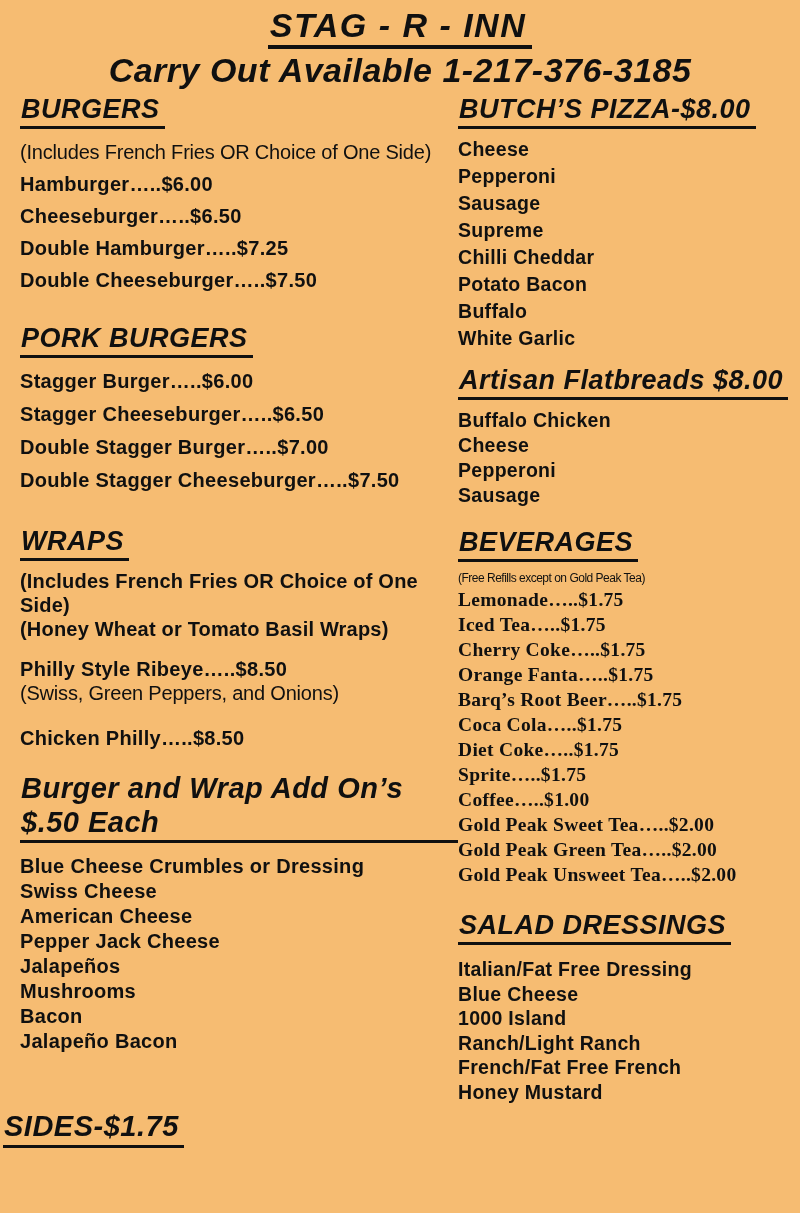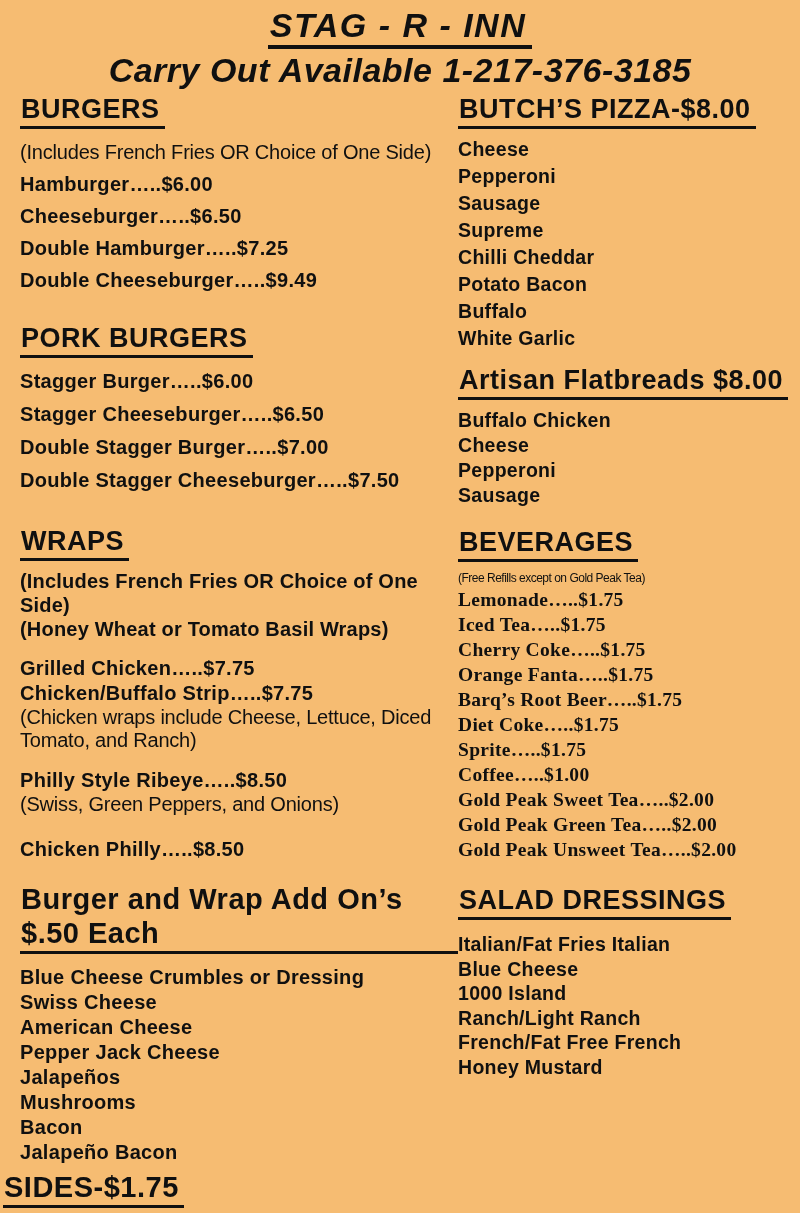--- a/index.html
+++ b/index.html
@@ -30,21 +30,21 @@
     font-size: 34px; letter-spacing: 0.5px;
     margin-top: 3px; line-height: 1.1;
   }
   
   .columns { display: flex; align-items: flex-start; }
   .col-left  { width: 458px; padding-left: 20px; }
   .col-right { flex: 1; padding-right: 6px; }
   
   .sec-title {
     display: inline-block;
-    font-weight: 700;
+    font-style: italic; font-weight: 700;
     font-size: 27px; letter-spacing: 0.5px;
     border-bottom: 3px solid var(--ink);
     padding: 0 5px 1px 1px;
     line-height: 1.15;
   }
   .sec-title.big { font-size: 29px; }
   
   .item { font-weight: 700; font-size: 20px; letter-spacing: 0.3px; }
   .note { font-weight: 400; font-size: 20px; letter-spacing: -0.2px; }
   .note-bold { font-weight: 700; font-size: 20px; letter-spacing: 0.2px; line-height: 24px; }
@@ -105,44 +105,39 @@
 
   <div class="col-left">
 
     <div class="sec-burgers">
       <div><span class="sec-title">BURGERS</span></div>
       <div class="note">(Includes French Fries OR Choice of One Side)</div>
       <div class="items">
         <div class="item">Hamburger…..$6.00</div>
         <div class="item">Cheeseburger…..$6.50</div>
         <div class="item">Double Hamburger…..$7.25</div>
-        <div class="item">Double Cheeseburger…..$9.49</div>
+        <div class="item">Double Cheeseburger…..$7.50</div>
       </div>
     </div>
 
     <div class="sec-pork">
       <div><span class="sec-title">PORK BURGERS</span></div>
       <div class="items">
         <div class="item">Stagger Burger…..$6.00</div>
         <div class="item">Stagger Cheeseburger…..$6.50</div>
         <div class="item">Double Stagger Burger…..$7.00</div>
         <div class="item">Double Stagger Cheeseburger…..$7.50</div>
       </div>
     </div>
 
     <div class="sec-wraps">
       <div><span class="sec-title">WRAPS</span></div>
       <div class="notes">
         <div class="note-bold">(Includes French Fries OR Choice of One Side)</div>
         <div class="note-bold">(Honey Wheat or Tomato Basil Wraps)</div>
-      </div>
-      <div class="items-a">
-        <div class="item">Grilled Chicken…..$7.75</div>
-        <div class="item">Chicken/Buffalo Strip…..$7.75</div>
-        <div class="note">(Chicken wraps include Cheese, Lettuce, Diced Tomato, and Ranch)</div>
       </div>
       <div class="item-philly">
         <div class="item">Philly Style Ribeye…..$8.50</div>
         <div class="note">(Swiss, Green Peppers, and Onions)</div>
       </div>
       <div class="item-chicken">
         <div class="item">Chicken Philly…..$8.50</div>
       </div>
     </div>
 
@@ -190,33 +185,34 @@
 
     <div class="sec-bev">
       <div><span class="sec-title">BEVERAGES</span></div>
       <div class="note">(Free Refills except on Gold Peak Tea)</div>
       <div class="items">
         <div class="item">Lemonade…..$1.75</div>
         <div class="item">Iced Tea…..$1.75</div>
         <div class="item">Cherry Coke…..$1.75</div>
         <div class="item">Orange Fanta…..$1.75</div>
         <div class="item">Barq’s Root Beer…..$1.75</div>
+        <div class="item">Coca Cola…..$1.75</div>
         <div class="item">Diet Coke…..$1.75</div>
         <div class="item">Sprite…..$1.75</div>
         <div class="item">Coffee…..$1.00</div>
         <div class="item">Gold Peak Sweet Tea…..$2.00</div>
         <div class="item">Gold Peak Green Tea…..$2.00</div>
         <div class="item">Gold Peak Unsweet Tea…..$2.00</div>
       </div>
     </div>
 
     <div class="sec-dress">
       <div><span class="sec-title">SALAD DRESSINGS</span></div>
       <div class="items">
-        <div class="item">Italian/Fat Fries Italian</div>
+        <div class="item">Italian/Fat Free Dressing</div>
         <div class="item">Blue Cheese</div>
         <div class="item">1000 Island</div>
         <div class="item">Ranch/Light Ranch</div>
         <div class="item">French/Fat Free French</div>
         <div class="item">Honey Mustard</div>
       </div>
     </div>
 
   </div>
 </div>

